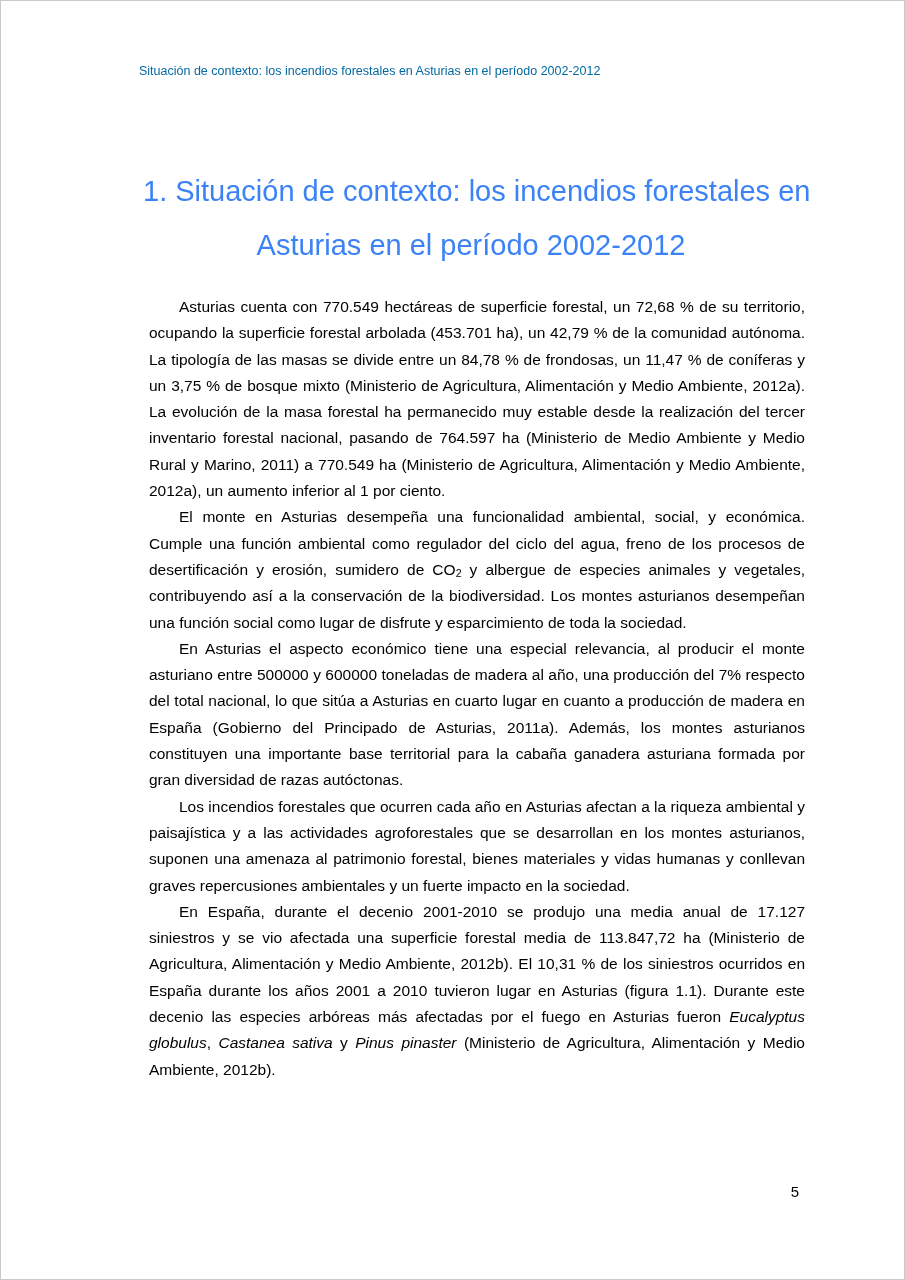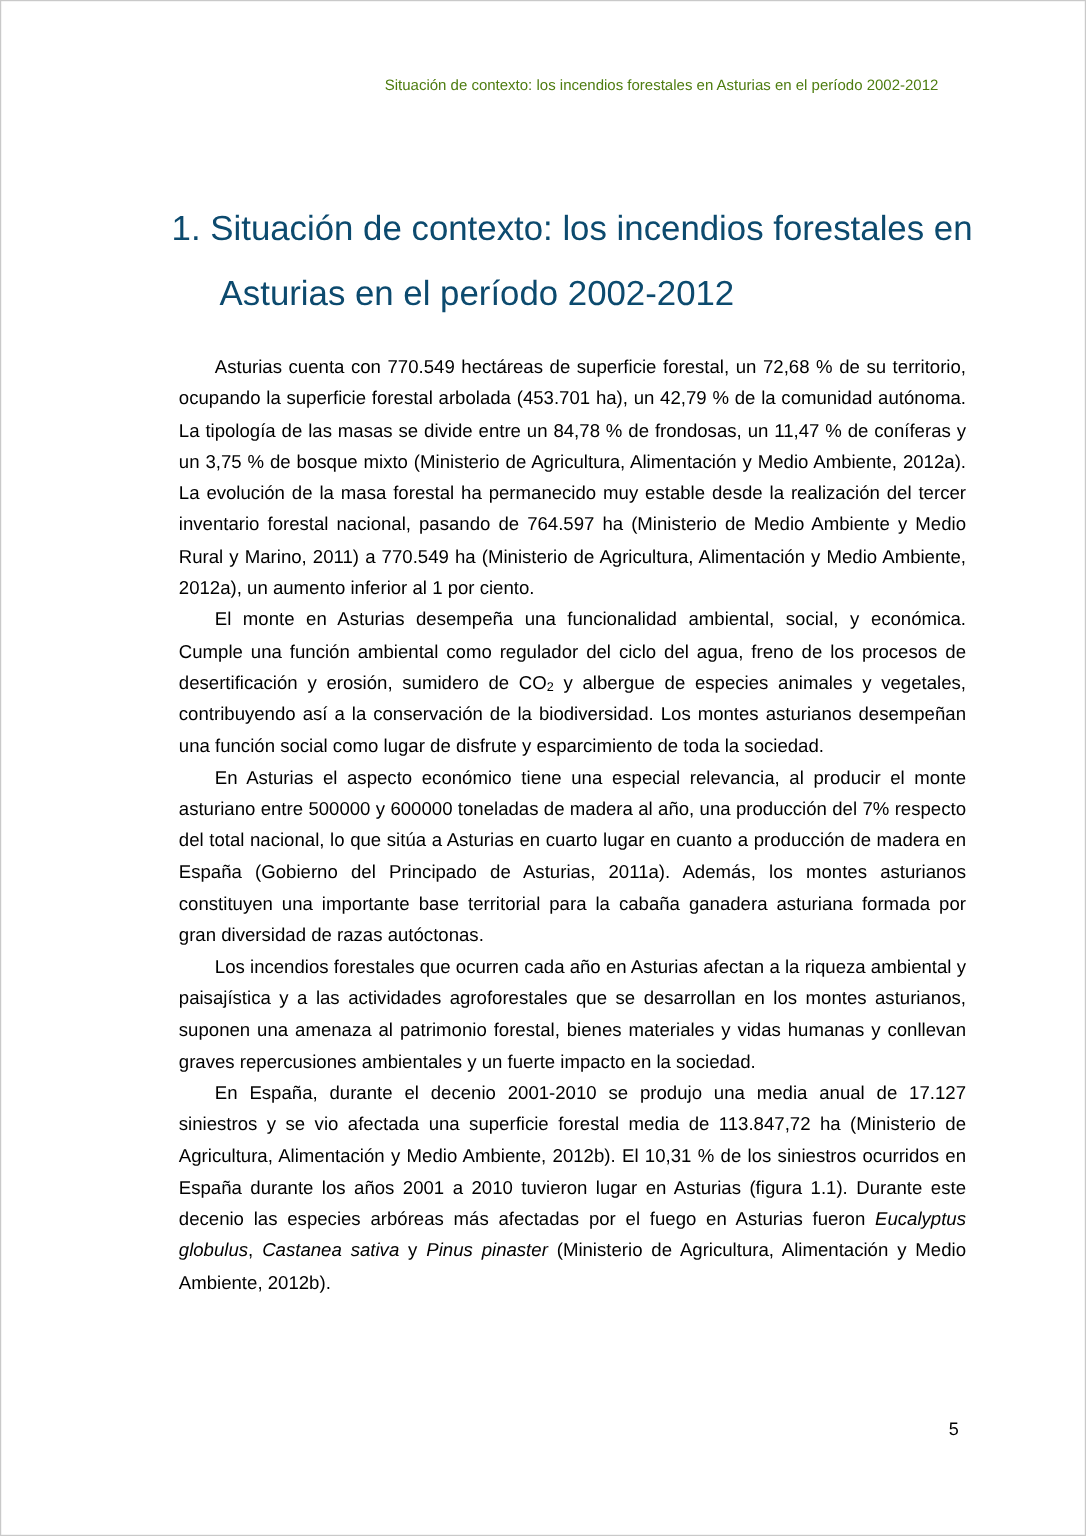--- a/index.html
+++ b/index.html
@@ -15,45 +15,44 @@
   .page {
     position: absolute;
     inset: 0;
     border: 1px solid #c9c9c9;
     box-sizing: border-box;
     background: #ffffff;
   }
   .running-header {
     position: absolute;
     top: 62px;
-    left: 125px;
+    left: 138px;
     width: 656px;
-    text-align: right;
+    text-align: left;
     font-size: 12.5px;
     line-height: 16px;
-    color: #4d7c0f;
+    color: #0369a1;
   }
   .chapter-title {
     position: absolute;
     top: 163px;
     left: 142px;
     width: 656px;
     font-size: 29px;
     line-height: 54px;
     font-weight: 400;
-    color: #0c4a6e;
+    color: #3b82f6;
   }
   .chapter-title .l1 {
     text-align: justify;
     text-align-last: justify;
     white-space: nowrap;
   }
   .chapter-title .l2 {
-    text-align: left;
-    margin-left: 40px;
+    text-align: center;
   }
   .body-text {
     position: absolute;
     top: 293px;
     left: 148px;
     width: 656px;
     font-size: 15.5px;
     line-height: 26.3px;
     text-align: justify;
     color: #000000;

